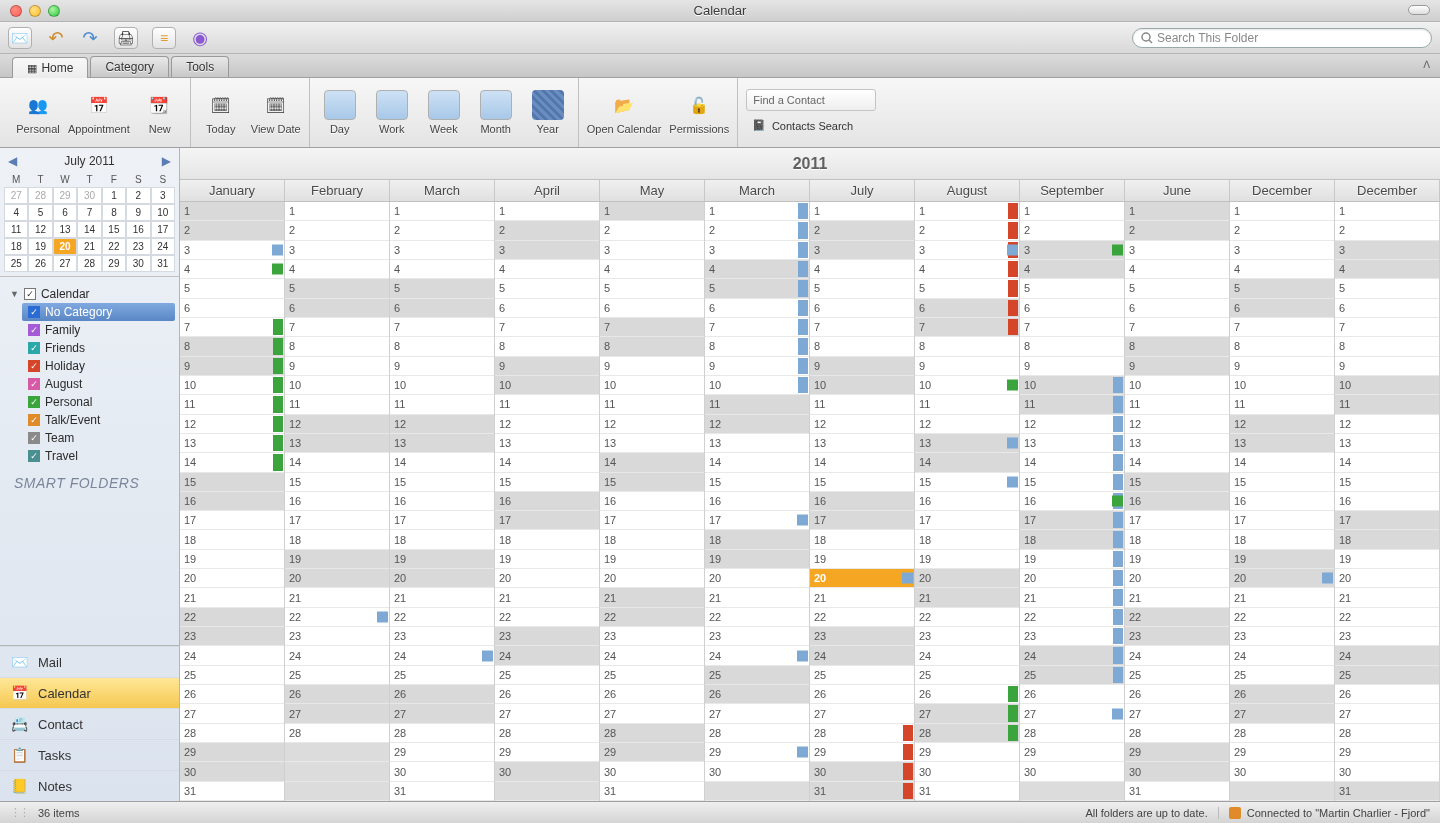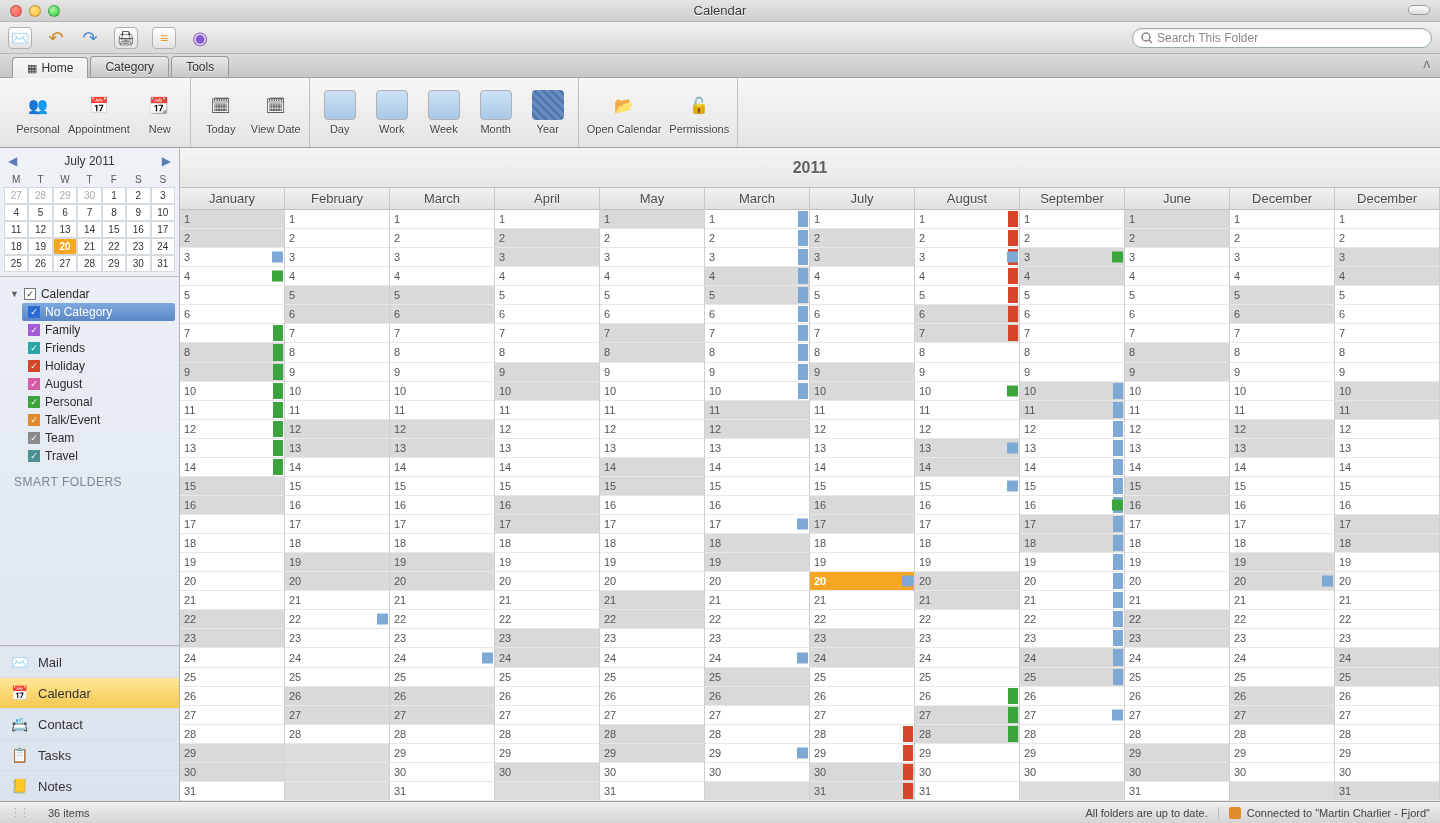--- a/index.html
+++ b/index.html
@@ -41,27 +41,27 @@
 .mini-grid .dh { text-align: center; color: #555; padding: 2px 0; }
 .mini-grid .dc { text-align: center; padding: 2px 0; border: 0.5px solid #d5d9e0; background: #fff; color: #333; }
 .mini-grid .dc.o { color: #aaa; }
 .mini-grid .dc.today { background: #f5a623; color: #fff; font-weight: bold; border-radius: 2px; }
 .tree { flex: 1; padding: 8px 4px; overflow: auto; }
 .tree-item { display: flex; align-items: center; gap: 5px; padding: 2px 6px; font-size: 12px; color: #2b2b2b; }
 .tree-item.sel { background: linear-gradient(#7fa9e0,#5a87c4); color: #fff; border-radius: 2px; }
 .cb { width: 12px; height: 12px; border: 1px solid #777; background: #fff; display:inline-flex; align-items:center; justify-content:center; font-size:9px; color:#333;}
 .cb.col { border-color: transparent; color:#fff;}
 .cat-blue { background:#2a6bd4; } .cat-purple{background:#a45bd5;} .cat-teal{background:#2aa8a8;} .cat-red{background:#d4452a;} .cat-pink{background:#d65aa5;} .cat-green{background:#3ca43c;} .cat-orange{background:#e08a2a;} .cat-gray{background:#8a8a8a;} .cat-dkteal{background:#4a9090;}
-.smart { font-size: 12px; color: #7a869a; padding: 10px 10px; letter-spacing: 0.5px; }
+.smart { font-size: 14px; color: #7a869a; padding: 10px 10px; letter-spacing: 0.5px; font-style: italic; }
 .navbar { border-top: 1px solid #b5b5b5; }
 .navitem { display: flex; align-items: center; gap: 8px; padding: 7px 10px; font-size: 13px; color: #333; border-top: 1px solid #d4dce8; }
 .navitem.selected { background: linear-gradient(#ffe798,#f5c850); }
 .navicon { width: 20px; height: 16px; display:flex; align-items:center; justify-content:center; font-size:14px; }
 .main { flex: 1; display: flex; flex-direction: column; background: #fff; }
-.yearhead { height: 40px; display: flex; align-items: center; justify-content: center; font-size: 16px; font-weight: bold; color: #606060; border-bottom: 1px solid #c0c0c0; background: linear-gradient(#f5f5f5,#e5e5e5); text-shadow: 0 1px 0 #fff; }
+.yearhead { height: 32px; display: flex; align-items: center; justify-content: center; font-size: 16px; font-weight: bold; color: #606060; border-bottom: 1px solid #c0c0c0; background: linear-gradient(#f5f5f5,#e5e5e5); text-shadow: 0 1px 0 #fff; }
 .monthrow { height: 22px; display: grid; grid-template-columns: repeat(12,1fr); border-bottom: 1px solid #c0c0c0; background: linear-gradient(#f0f0f0,#e0e0e0); }
 .monthrow div { display: flex; align-items: center; justify-content: center; font-size: 13px; color: #4a4a4a; border-right: 1px solid #c8c8c8; text-shadow: 0 1px 0 #fff; }
 .grid { flex: 1; display: grid; grid-template-columns: repeat(12,1fr); overflow: hidden; }
 .mcol { display: grid; grid-template-rows: repeat(31, 1fr); border-right: 1px solid #d0d0d0; }
 .daycell { position: relative; border-bottom: 1px solid #e8e8e8; font-size: 11px; color: #555; padding-left: 4px; display: flex; align-items: center; background: #fff; }
 .daycell.we { background: #d9d9d9; }
 .daycell.today { background: #f5a623; color: #fff; font-weight: bold; }
 .daycell.void { background: #dcdcdc; }
 .ev { position: absolute; right: 1px; top: 1px; bottom: 1px; width: 10px; }
 .ev.sq { width: 11px; height: 11px; top: 50%; transform: translateY(-50%); bottom: auto; }
@@ -165,20 +165,31 @@
     </div>
     <div class="rgroup">
       <div class="rbtn">
           <div class="ic noframe">📂</div>
           <div class="lbl">Open Calendar</div>
         </div>
       <div class="rbtn">
           <div class="ic noframe">🔓</div>
           <div class="lbl">Permissions</div>
         </div>
+    </div>
+    <div class="rgroup" style="border-right:none">
+      <div class="rcol">
+        <div class="rrow">
+            <span>Find a Contact</span>
+          </div>
+        <div class="rrowbtn">
+            <span>📓</span>
+            <span>Contacts Search</span>
+          </div>
+      </div>
     </div>
   </div>
 
   <div class="content">
     <div class="sidebar">
       <div class="mini">
         <div class="mini-head">
           <span class="arrow">◀</span>
           <span>July 2011</span>
           <span class="arrow">▶</span>
@@ -710,21 +721,21 @@
             <div class="daycell">29</div>
             <div class="daycell">30</div>
             <div class="daycell we">31</div>
           </div>
         </div>
     </div>
   </div>
 
   <div class="status">
     <span class="grip">⋮⋮</span>
-    <span style="margin-left:20px">36 items</span>
+    <span style="margin-left:10px">36 items</span>
     <span class="spacer"></span>
     <span>All folders are up to date.</span>
     <span class="conn">
         <span class="dot"></span>
         <span>Connected to "Martin Charlier - Fjord"</span>
       </span>
   </div>
 </div>
 
 </body></html>

